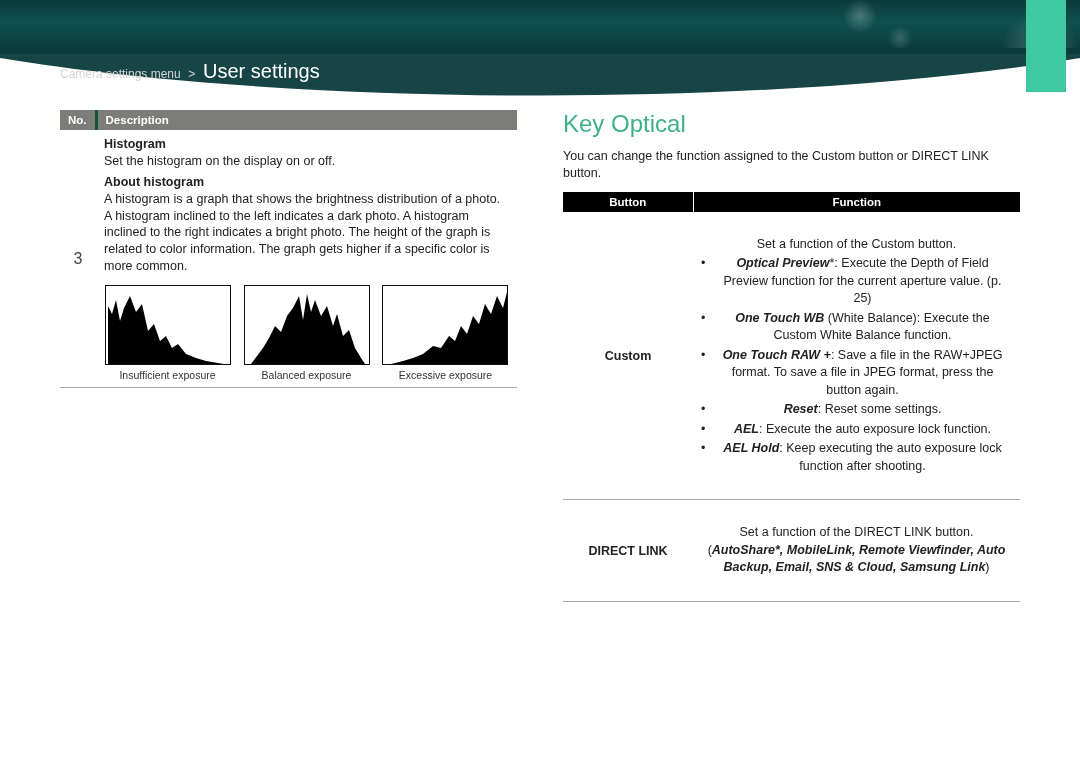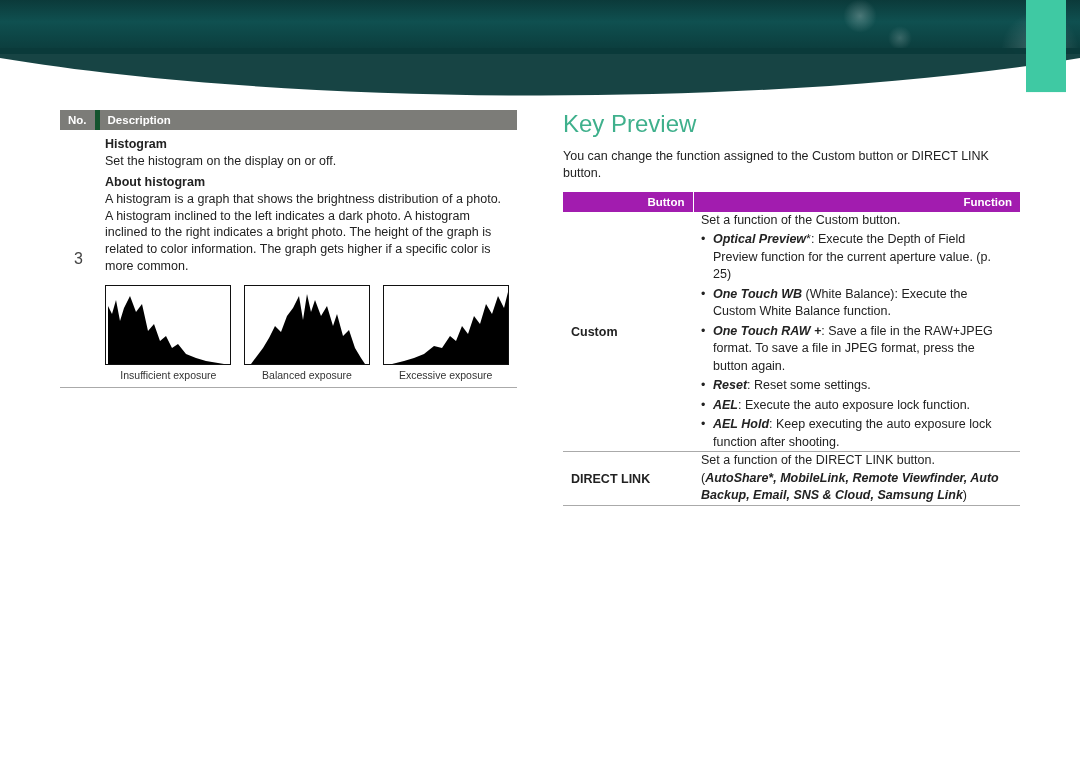--- a/index.html
+++ b/index.html
@@ -11,41 +11,41 @@
   .side-tab .tab { position:absolute; top:0; left:0; width:40px; height:92px; background:#3fc9a3; border-bottom-left-radius:10px; border-bottom-right-radius:10px; }
   .breadcrumb { position:absolute; top:60px; left:60px; font-size:13px; color:#ddd; }
   .breadcrumb .parent { color:#d5d5d5; font-size:12px; }
   .breadcrumb .sep { color:#d5d5d5; font-size:12px; padding:0 4px; }
   .breadcrumb .current { color:#fff; font-size:20px; font-weight:300; }
 
   .content { position:absolute; top:110px; left:60px; width:960px; display:flex; gap:46px; }
   .col { flex:1 1 50%; }
 
   .desc-table { width:100%; border-collapse:collapse; font-size:12.5px; }
-  .desc-table thead th { background:#7c7c78; color:#fff; font-weight:700; text-align:left; padding:4px 8px; font-size:11.5px; border-right:5px solid #14532d; }
+  .desc-table thead th { background:#7c7c78; color:#fff; font-weight:700; text-align:left; padding:4px 8px; font-size:11.5px; border-right:3px solid #14532d; }
   .desc-table thead th:last-child { border-right:none; }
   .desc-table tbody td { border-bottom:1px solid #aaa; vertical-align:top; padding:6px 8px; }
   .desc-table tbody td.no { width:28px; text-align:center; font-size:16px; color:#444; vertical-align:middle; }
   .sub-h { font-weight:700; margin-top:4px; }
   .sub-h.first { margin-top:0; }
   .desc-body p { line-height:1.35; }
 
   .histo-row { display:flex; gap:12px; margin-top:10px; }
   .histo-box { flex:1; text-align:center; }
   .histo-box .frame { border:1px solid #111; width:126px; height:80px; margin:0 auto 4px; position:relative; background:#fff; overflow:hidden; }
   .histo-box .cap { font-size:10.5px; color:#333; }
 
   .h2 { color:#3fb08c; font-size:24px; font-weight:400; margin-bottom:10px; }
   .intro { font-size:12.5px; line-height:1.35; margin-bottom:10px; }
   .default-note { text-align:right; font-size:10.5px; color:#333; margin-bottom:2px; }
 
   .fn-table { width:100%; border-collapse:collapse; font-size:12.5px; }
-  .fn-table thead th { background:#a21caf; color:#fff; font-weight:700; text-align:right; padding:4px 8px; font-size:11.5px; border-right:1px solid #fff; }
+  .fn-table thead th { background:#000000; color:#fff; font-weight:700; text-align:center; padding:4px 8px; font-size:11.5px; border-right:1px solid #fff; }
   .fn-table thead th:last-child { border-right:none; }
-  .fn-table tbody td { border-bottom:1px solid #aaa; vertical-align:top; padding:0 8px; }
+  .fn-table tbody td { border-bottom:1px solid #aaa; vertical-align:top; padding:24px 8px;text-align:center; }
   .fn-table tbody td.btncell { width:110px; vertical-align:middle; font-weight:700; }
   .fn-table ul { list-style:none; padding-left:0; }
   .fn-table ul li { position:relative; padding-left:12px; line-height:1.4; margin-top:2px; }
   .fn-table ul li::before { content:"•"; position:absolute; left:0; top:0; }
   .fn-table .lead { line-height:1.4; }
   b { font-weight:700;font-style:italic; }
 
   .page-number { position:absolute; right:60px; bottom:20px; font-size:42px; font-style:italic; color:#e4e4e4; font-family: Georgia, "Times New Roman", serif; letter-spacing:2px; }
 
   .top-curve { position:absolute; top:48px; left:0; width:1080px; height:60px; pointer-events:none; }
@@ -55,20 +55,25 @@
 
 <div class="page">
   <div class="top-band"></div>
   <svg class="top-curve" viewBox="0 0 1080 60" preserveAspectRatio="none">
     <path d="M0,10 C300,60 780,60 1080,10 L1080,0 L0,0 Z" fill="#0b3a3a" opacity="0.95"></path>
   </svg>
   <div class="side-tab">
       <div class="tab"></div>
     </div>
 
+  <div class="breadcrumb">
+    <span class="parent">Camera settings menu</span>
+    <span class="sep">&gt;</span>
+    <span class="current">User settings</span>
+  </div>
 
   <div class="content">
 
     <div class="col">
       <table class="desc-table">
         <thead>
           <tr>
             <th>No.</th>
             <th>Description</th>
           </tr>
@@ -108,21 +113,21 @@
                   <div class="cap">Excessive exposure</div>
                 </div>
               </div>
             </td>
           </tr>
         </tbody>
       </table>
     </div>
 
     <div class="col">
-      <div class="h2">Key Preview</div>
+      <div class="h2">Key Optical</div>
       <p class="intro">You can change the function assigned to the Custom button or DIRECT LINK button.</p>
 
       <table class="fn-table">
         <thead>
           <tr>
             <th style="width:130px">Button</th>
             <th>Function</th>
           </tr>
         </thead>
         <tbody>

